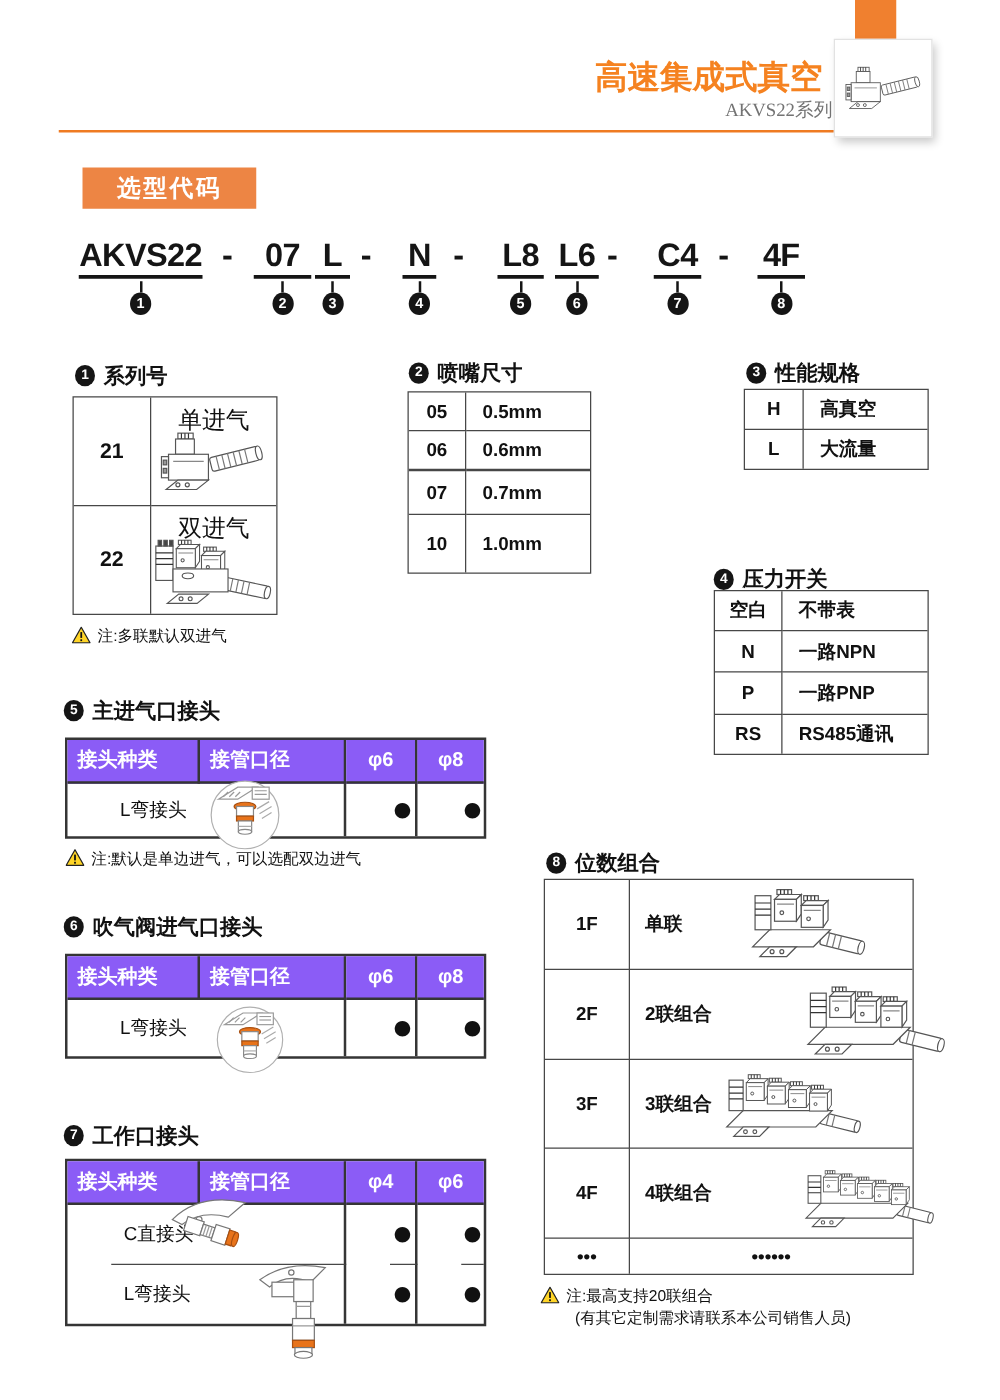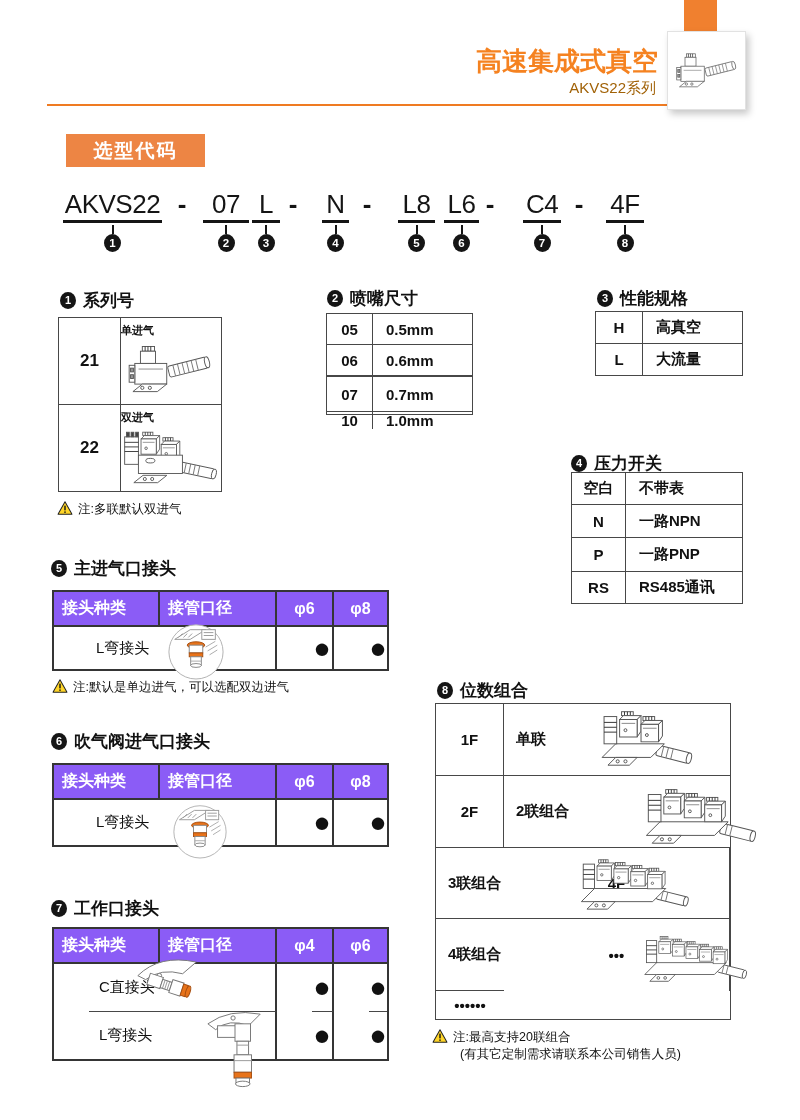--- a/index.html
+++ b/index.html
@@ -5,30 +5,30 @@
   html,body{margin:0;padding:0;background:#fff;}
   #page{position:relative;width:800px;height:1120px;background:#fff;overflow:hidden;
         font-family:"Liberation Sans","DejaVu Sans",sans-serif;color:#111;}
 
   
   .top-bar{position:absolute;left:684px;top:0;width:33px;height:40px;background:#F0802F;}
   .thumb-box{position:absolute;left:667px;top:31px;width:77px;height:77px;background:#fff;
              border:1px solid #e2e2e2;box-shadow:3px 4px 7px rgba(0,0,0,.22);
              display:flex;align-items:center;justify-content:center;z-index:2;}
   .hd-title{position:absolute;right:142px;top:44px;font-size:26px;font-weight:bold;color:#F58220;white-space:nowrap;}
-  .hd-sub{position:absolute;right:144px;top:79px;font-size:15px;color:#a16207;white-space:nowrap;}
+  .hd-sub{position:absolute;right:134px;top:79px;font-size:15px;color:#737373;white-space:nowrap;font-family:Liberation Serif, serif;}
   .hd-rule{position:absolute;left:47px;top:104px;width:642px;height:2px;background:#EF7B22;}
 
   .sel-tab{position:absolute;left:66px;top:134px;width:139px;height:33px;background:#ED8544;
            color:#fff;font-size:19px;font-weight:bold;letter-spacing:2px;
            display:flex;align-items:center;justify-content:center;}
 
   
   .code-seg{position:absolute;top:188px;text-align:center;}
-  .code-txt{display:block;font-size:26px;font-weight:normal;letter-spacing:-0.5px;color:#151515;
+  .code-txt{display:block;font-size:26px;font-weight:bold;letter-spacing:-0.5px;color:#151515;
             line-height:32px;border-bottom:3px solid #151515;white-space:nowrap;}
   .code-tick{width:2px;height:9px;background:#151515;margin:2px auto 0;}
   .code-circ{width:17px;height:18px;border-radius:50%;background:#151515;color:#fff;
              font-size:11.5px;font-weight:bold;line-height:18px;margin:0 auto;text-align:center;}
   .code-dash{position:absolute;top:188px;font-size:26px;font-weight:bold;line-height:32px;
              color:#151515;text-align:center;}
 
   
   .sec-title{position:absolute;display:flex;align-items:center;gap:7px;
              font-weight:bold;font-size:17px;color:#111;white-space:nowrap;}
@@ -50,21 +50,21 @@
          border-bottom:2px solid #353535;box-sizing:border-box;}
   .hc-pad{padding-left:8px;}
   .hc-c{justify-content:center;}
   .br2{border-right:2px solid #353535;}
   .bcell{display:flex;align-items:center;font-size:15px;color:#111;box-sizing:border-box;margin-left:35px;}
   .bc-c{justify-content:center;}
   .dot{font-size:29px;line-height:1;color:#111;}
 
   
   .img-cell{position:relative;overflow:visible;}
-  .img-label{position:absolute;top:5px;left:0;right:0;font-weight:bold;font-size:11px;}
+  .img-label{position:absolute;top:5px;left:0;right:0;text-align:center;font-weight:normal;font-size:19px;}
 
   
   .note{position:absolute;display:flex;gap:5px;align-items:flex-start;font-size:12.5px;
         color:#111;line-height:1.35;white-space:nowrap;}
   .note svg{flex:0 0 16px;margin-top:0;}
 
   .art{position:absolute;z-index:5;}
 </style>
 </head>
 <body>
@@ -378,21 +378,21 @@
     <svg width="16" height="14" viewBox="0 0 20 18">
         <use href="#sym-warn"></use>
       </svg>
     <span>注:多联默认双进气</span>
   </div>
 
   <div class="sec-title" style="left:327px;top:287px;">
     <span class="ncirc">2</span>
     <span>喷嘴尺寸</span>
   </div>
-  <div class="tbl" style="left:326px;top:313px;width:147px;height:102px;grid-template-columns:46px 1fr;grid-template-rows:31px 32px 35px 1fr;">
+  <div class="tbl" style="left:326px;top:313px;width:147px;height:146px;grid-template-columns:46px 1fr;grid-template-rows:31px 32px 35px 1fr;">
     <div class="cell br bb">05</div>
     <div class="cell cl bb">0.5mm</div>
     <div class="cell br bb2">06</div>
     <div class="cell cl bb2">0.6mm</div>
     <div class="cell br bb">07</div>
     <div class="cell cl bb">0.7mm</div>
     <div class="cell br">10</div>
     <div class="cell cl">1.0mm</div>
   </div>
 
@@ -503,20 +503,21 @@
 
   <div class="sec-title" style="left:437px;top:679px;">
     <span class="ncirc">8</span>
     <span>位数组合</span>
   </div>
   <div class="tbl" style="left:435px;top:703px;width:296px;height:317px;grid-template-columns:68px 1fr;grid-template-rows:72px 72px 71px 72px 1fr;">
     <div class="cell br bb">1F</div>
     <div class="cell bb" style="justify-content:flex-start;padding-left:12px;">单联</div>
     <div class="cell br bb">2F</div>
     <div class="cell bb" style="justify-content:flex-start;padding-left:12px;">2联组合</div>
+    <div class="cell br bb">3F</div>
     <div class="cell bb" style="justify-content:flex-start;padding-left:12px;">3联组合</div>
     <div class="cell br bb">4F</div>
     <div class="cell bb" style="justify-content:flex-start;padding-left:12px;">4联组合</div>
     <div class="cell br">•••</div>
     <div class="cell">••••••</div>
   </div>
   <svg class="art" style="left:588px;top:701px;" width="108" height="72" viewBox="0 0 110 74">
       <use href="#sym-mani1"></use>
     </svg>
   <svg class="art" style="left:634px;top:777px;" width="126" height="74" viewBox="0 0 128 76">

